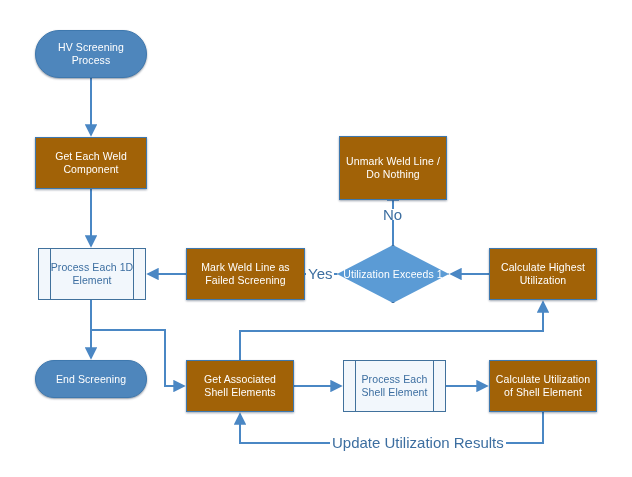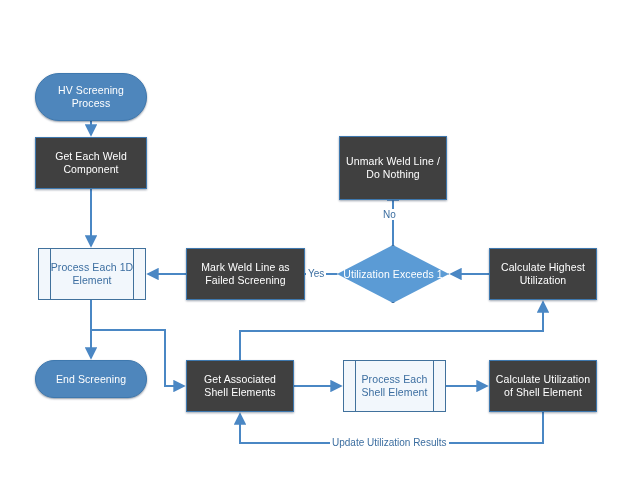--- a/index.html
+++ b/index.html
@@ -46,21 +46,21 @@
   }
   
   .n-terminator {
     background: #4E86BC;
     border: 1px solid #3E78AE;
     border-radius: 999px;
     box-shadow: 0 1px 2px rgba(10,30,60,0.45);
   }
   
   .n-process {
-    background: #404040;
+    background: #a16207;
     border: 1px solid #3E78AE;
     box-shadow: 0 1px 2px rgba(10,30,60,0.40);
   }
   
   .n-predefined {
     background: #F2F7FC;
     border: 1px solid #41719C;
     color: #3C6EA0;
   }
   .n-predefined .bar {
@@ -86,21 +86,21 @@
     clip-path: polygon(50% 0%, 100% 50%, 50% 100%, 0% 50%);
     box-shadow: 0 1px 2px rgba(10,30,60,0.45);
   }
   .n-decision .lbl {
     position: relative;
     z-index: 2;
   }
   .edge-label {
     position: absolute;
     color: #3C6EA0;
-    font-size: 10px;
+    font-size: 15px;
     background: #ffffff;
     padding: 0 2px;
     white-space: nowrap;
     line-height: 11px;
   }
 </style>
 </head>
 <body>
 
 <div id="canvas">
@@ -132,21 +132,21 @@
       <path d="M 240 360 L 240 331 L 543 331 L 543 302" marker-end="url(#arrow)"></path>
 
       <path d="M 294 386 L 341 386" marker-end="url(#arrow)"></path>
 
       <path d="M 446 386 L 487 386" marker-end="url(#arrow)"></path>
 
       <path d="M 543 412 L 543 443 L 240 443 L 240 414" marker-end="url(#arrow)"></path>
     </g>
   </svg>
 
-  <div class="node n-terminator" style="left:35px; top:30px; width:112px; height:48px;margin-top:43px;">
+  <div class="node n-terminator" style="left:35px; top:30px; width:112px; height:48px;">
     <span class="lbl">HV Screening Process</span>
   </div>
 
   <div class="node n-process" style="left:35px; top:137px; width:112px; height:52px;">
     <span class="lbl">Get Each Weld Component</span>
   </div>
 
   <div class="node n-predefined" style="left:38px; top:248px; width:108px; height:52px;">
     <span class="bar left"></span>
     <span class="bar right"></span>

